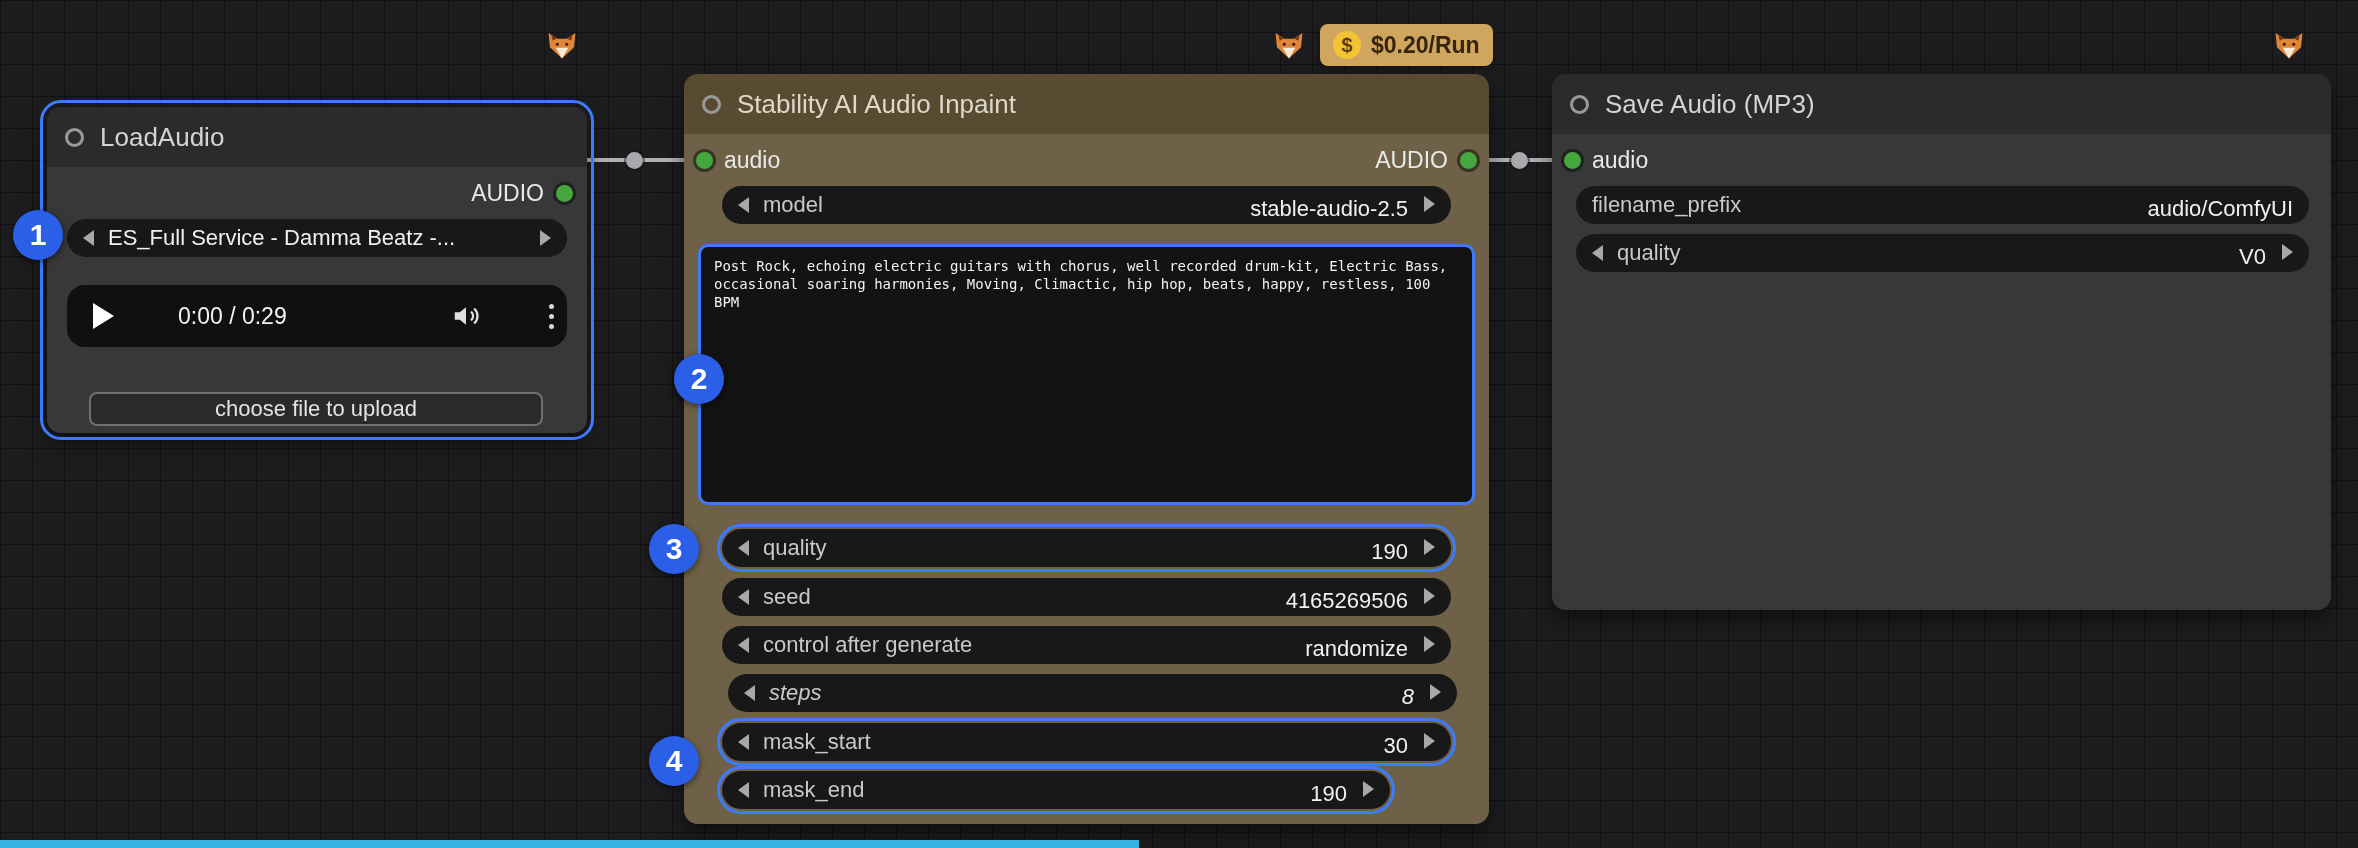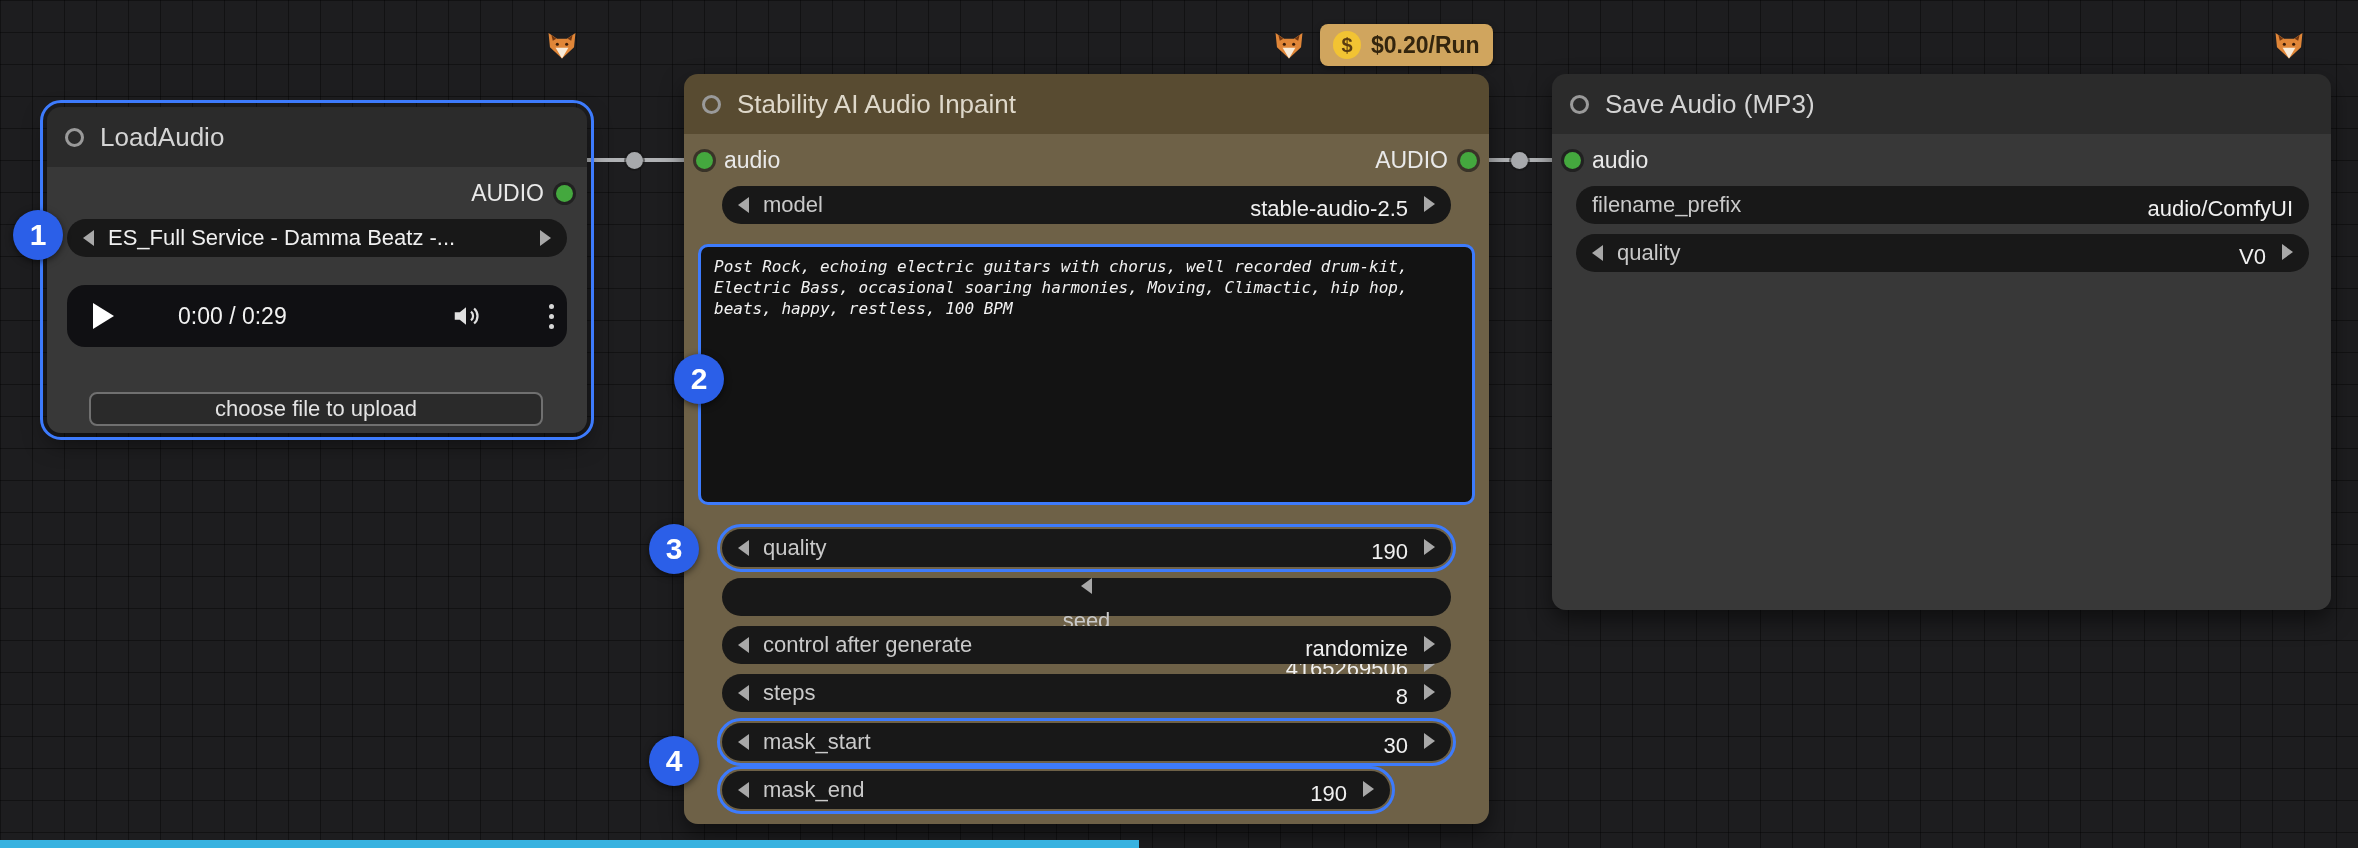--- a/index.html
+++ b/index.html
@@ -53,23 +53,22 @@
   .pill-value { font-size:22px; color:#f0f0f0; white-space:nowrap; }
   .pill .right { margin-left:auto; display:flex; gap:16px;margin-top:8px; }
   .combo-text { flex:1; text-align:left; overflow:hidden; }
 
   .tri-l { width:0; height:0; border-top:8px solid transparent; border-bottom:8px solid transparent; border-right:11px solid #a8a8a8; flex:0 0 auto; }
   .tri-r { width:0; height:0; border-top:8px solid transparent; border-bottom:8px solid transparent; border-left:11px solid #a8a8a8; flex:0 0 auto; }
 
   .prompt-box {
     position:absolute; background:#131313; border:3px solid #3d7bfd; border-radius:10px;
     color:#f2f2f2; font-family:"DejaVu Sans Mono", monospace;
-    font-size:16px; line-height:1.3; padding:10px 13px; box-sizing:border-box; z-index:4;
+    font-size:14px; line-height:1.3; padding:10px 13px; box-sizing:border-box; z-index:4;
     overflow:hidden;
-    font-style:italic;
   }
 
   
   .player {
     position:absolute; height:62px; background:#101013; border-radius:18px;
     display:flex; align-items:center; padding:0 26px; box-sizing:border-box; z-index:4;gap:38px;
   }
   .play-tri { width:0; height:0; border-top:13px solid transparent; border-bottom:13px solid transparent; border-left:21px solid #ffffff; }
   .player-time { font-size:23px; color:#f2f2f2; margin-left:26px; white-space:nowrap; }
   .progress-track { width:105px; height:7px; border-radius:4px; background:#5c5c5c; margin-left:44px; }
@@ -179,39 +178,39 @@
 
     <div class="pill hl" style="left:38px; top:455px; width:729px;">
       <span class="tri-l"></span>
       <span class="pill-label">quality</span>
       <span class="right">
         <span class="pill-value">190</span>
         <span class="tri-r"></span>
       </span>
     </div>
 
-    <div class="pill" style="left:38px; top:504px; width:729px;flex-direction:column;">
+    <div class="pill" style="left:38px; top:504px; width:729px;">
       <span class="tri-l"></span>
       <span class="pill-label">seed</span>
       <span class="right">
         <span class="pill-value">4165269506</span>
         <span class="tri-r"></span>
       </span>
     </div>
 
     <div class="pill" style="left:38px; top:552px; width:729px;">
       <span class="tri-l"></span>
       <span class="pill-label">control after generate</span>
       <span class="right">
         <span class="pill-value">randomize</span>
         <span class="tri-r"></span>
       </span>
     </div>
 
-    <div class="pill" style="left:38px; top:600px; width:729px;">
+    <div class="pill" style="left:44px; top:600px; width:729px;font-style:italic;">
       <span class="tri-l"></span>
       <span class="pill-label">steps</span>
       <span class="right">
         <span class="pill-value">8</span>
         <span class="tri-r"></span>
       </span>
     </div>
 
     <div class="pill hl" style="left:38px; top:649px; width:729px;">
       <span class="tri-l"></span>

